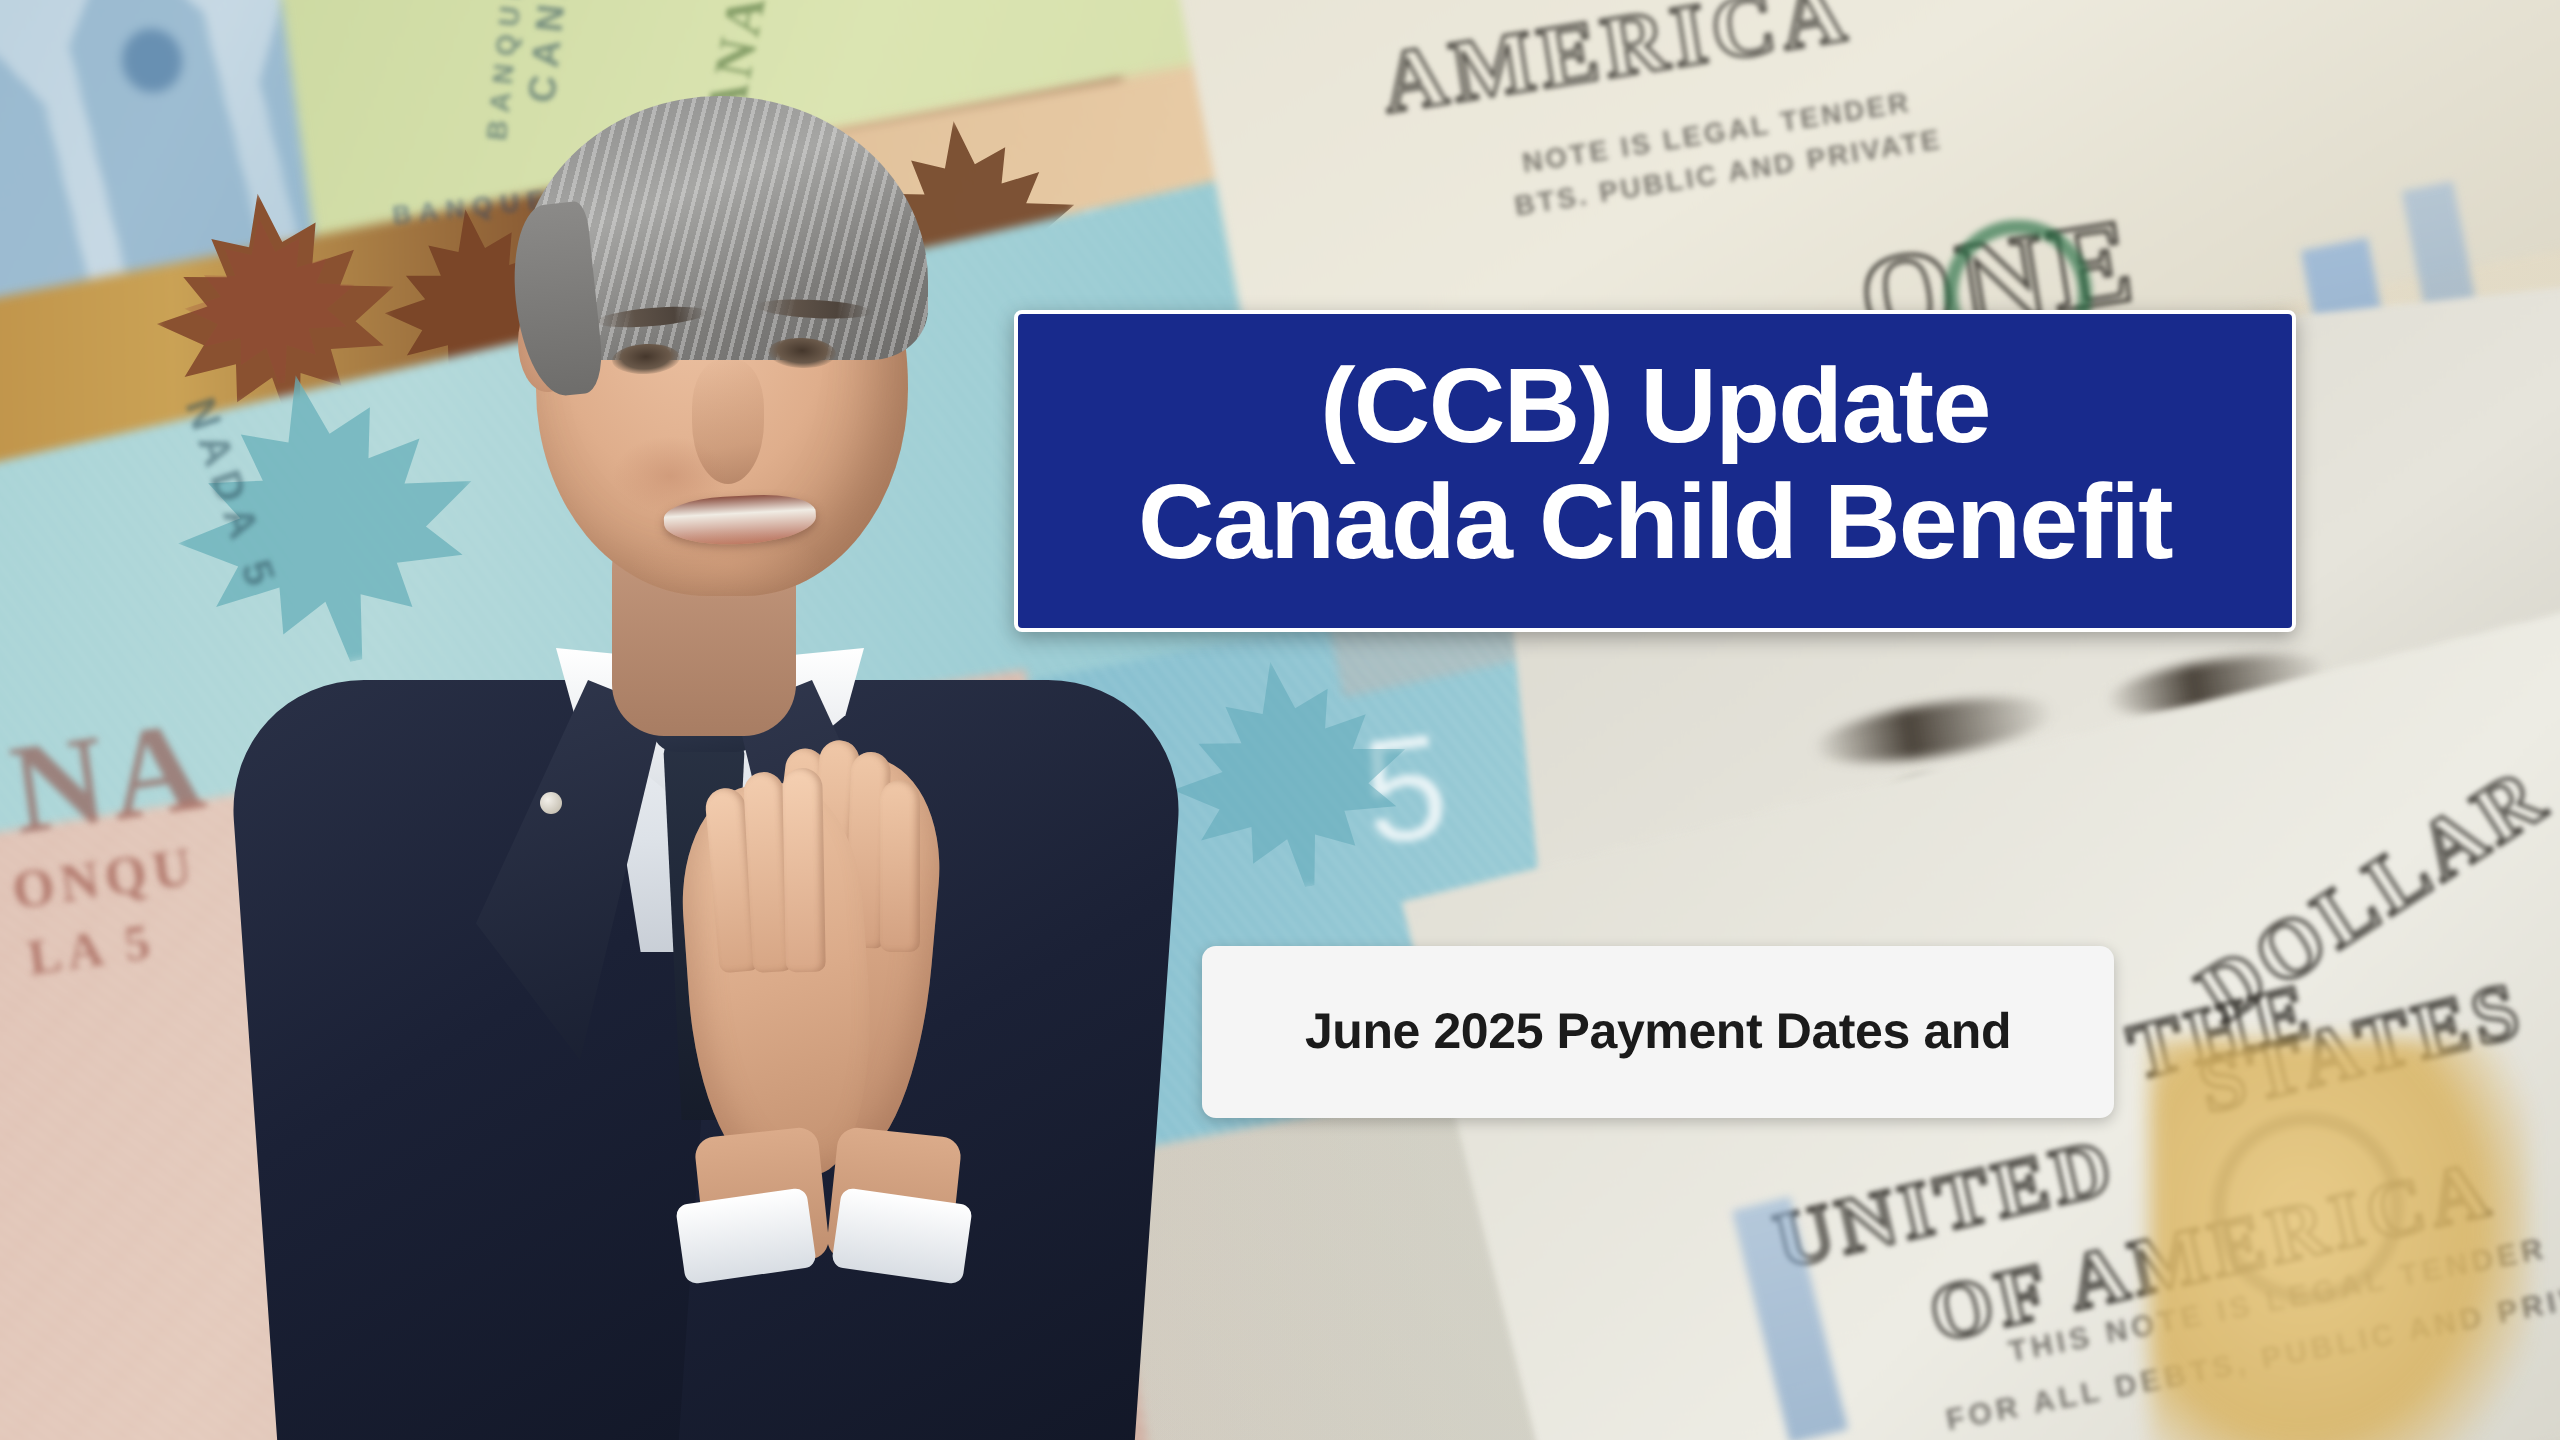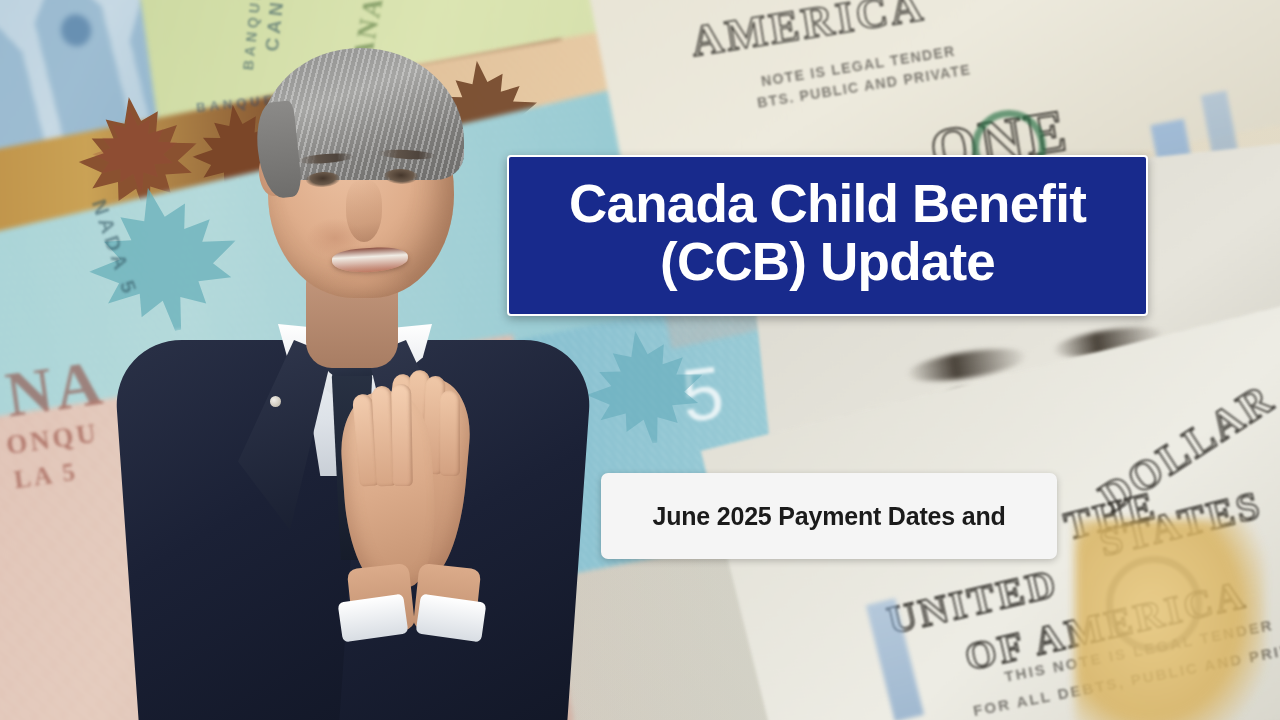--- a/index.html
+++ b/index.html
@@ -548,21 +548,21 @@
       <div class="finger" style="left:44px; top:16px; height:100px; transform:rotate(-3deg); background:linear-gradient(175deg,#f3cdaf,#d6a584);"></div>
       <div class="finger" style="left:62px; top:14px; height:102px; transform:rotate(-1deg); background:linear-gradient(175deg,#f5d0b2,#d9a888);"></div>
       <div class="wrist-l"></div>
       <div class="wrist-r"></div>
       <div class="cuff-l"></div>
       <div class="cuff-r"></div>
     </div>
   </div>
 
   <div class="title-banner">
+    <div class="title-line">(CCB) Update</div>
     <div class="title-line">Canada Child Benefit</div>
-    <div class="title-line">(CCB) Update</div>
   </div>
 
   <div class="subtitle-box">
     <div class="sub-line">June 2025 Payment Dates and</div>
   </div>
 
 </div>
 
 </body></html>

